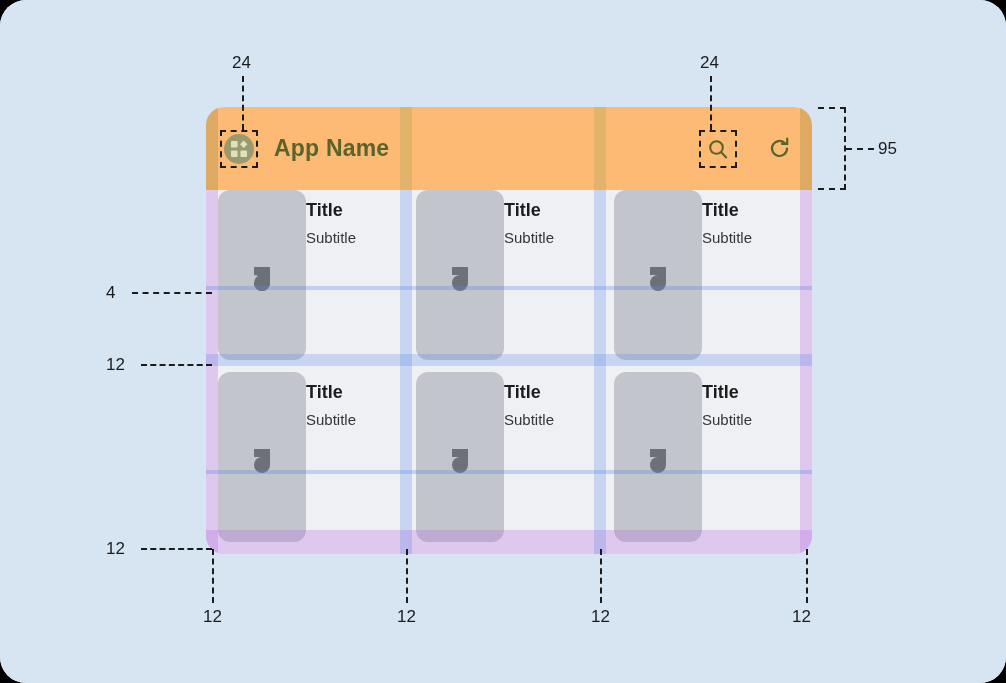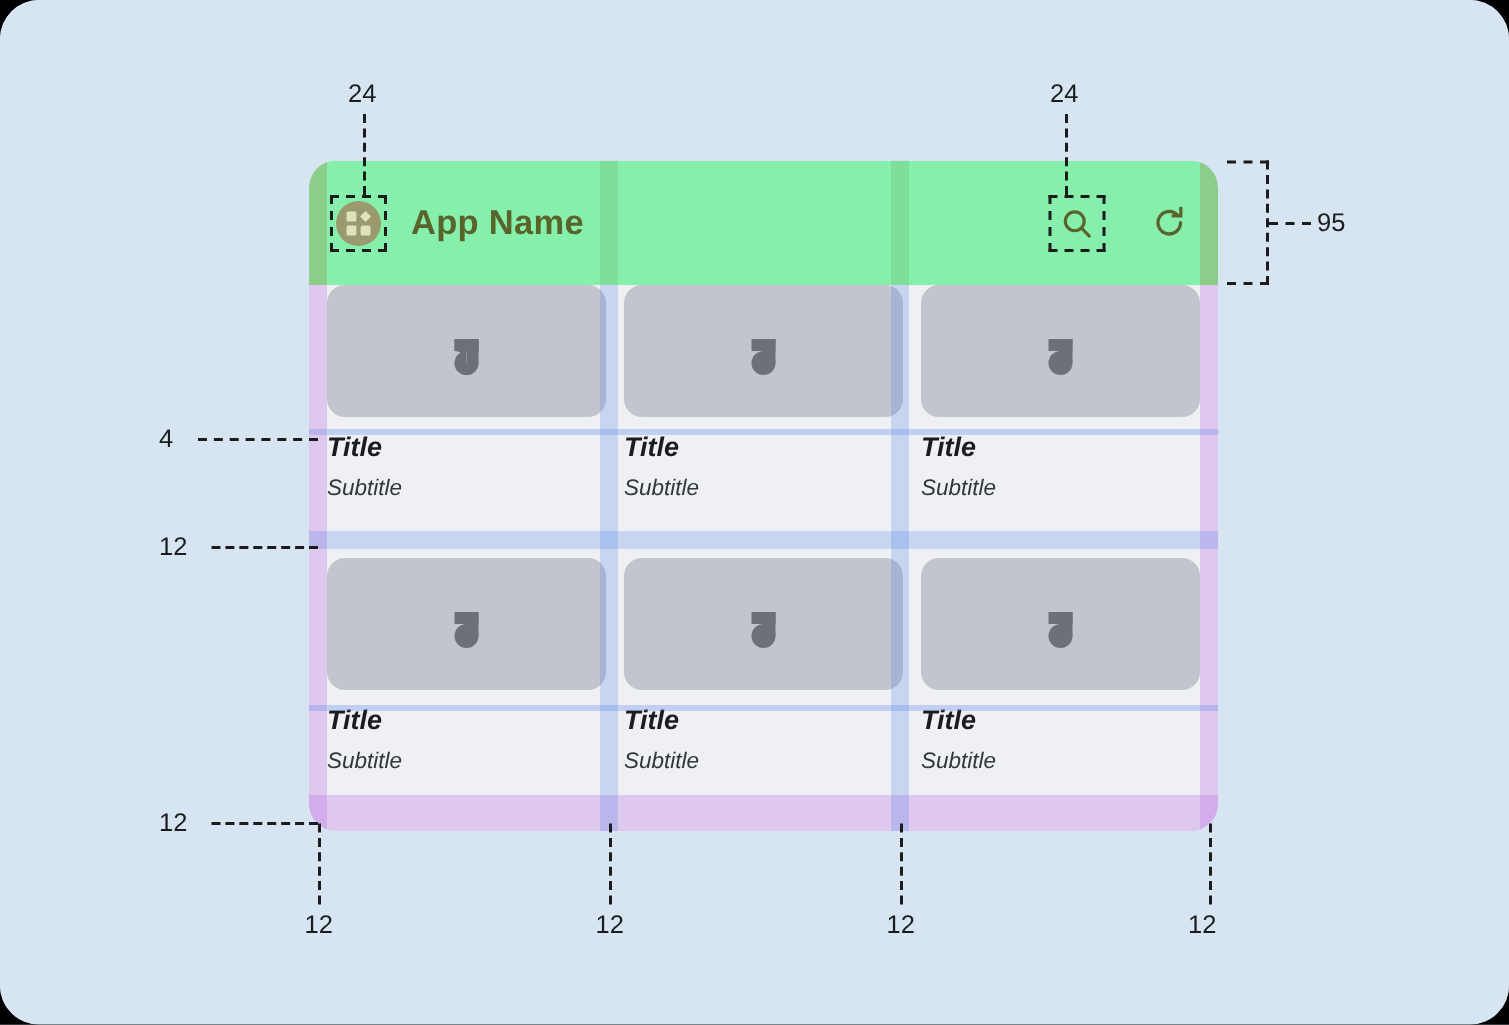--- a/index.html
+++ b/index.html
@@ -24,21 +24,21 @@
     width: 606px; height: 447px;
     border-radius: 18px;
     overflow: hidden;
     background: #eef0f3;
   }
 
   
   #app-bar {
     position: absolute; left: 0; top: 0;
     width: 606px; height: 83px;
-    background: #86efac;
+    background: #fdba74;
     display: flex; align-items: center; gap: 13px;
   }
   .bar-left { display: flex; align-items: center; padding-left: 18px; }
   #menu-icon {
     width: 30px; height: 30px; border-radius: 50%;
     background: #9a9a6e;
     display: flex; align-items: center; justify-content: center;
     position: relative;
   }
   #menu-icon .dash-box {
@@ -67,21 +67,21 @@
   #card-grid {
     position: absolute; left: 0; top: 83px;
     width: 606px; height: 364px;
     display: grid;
     grid-template-columns: repeat(3, 1fr);
     grid-template-rows: repeat(2, 1fr);
     column-gap: 12px; row-gap: 12px;
     padding: 0 12px 12px 12px;
     background: transparent;
   }
-  .card { display: flex; flex-direction: column; background: transparent; font-style: italic; }
+  .card { display: flex; background: transparent; }
   .card-media {
     flex: 0 0 88px;
     background: #c2c5cb;
     border-radius: 12px;
     display: flex; align-items: center; justify-content: center;
   }
   .card-text { padding-top: 4px; background: #eef0f3; flex: 1; }
   .card-title {
     font-size: 18px; font-weight: 700; color: #1a1c1e;
     line-height: 24px; padding-top: 4px;

